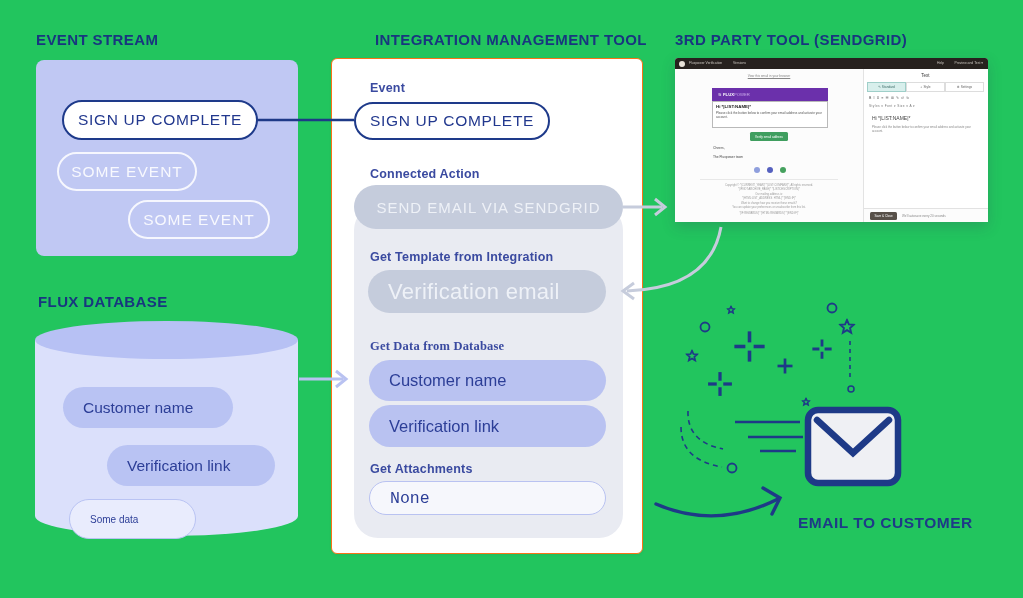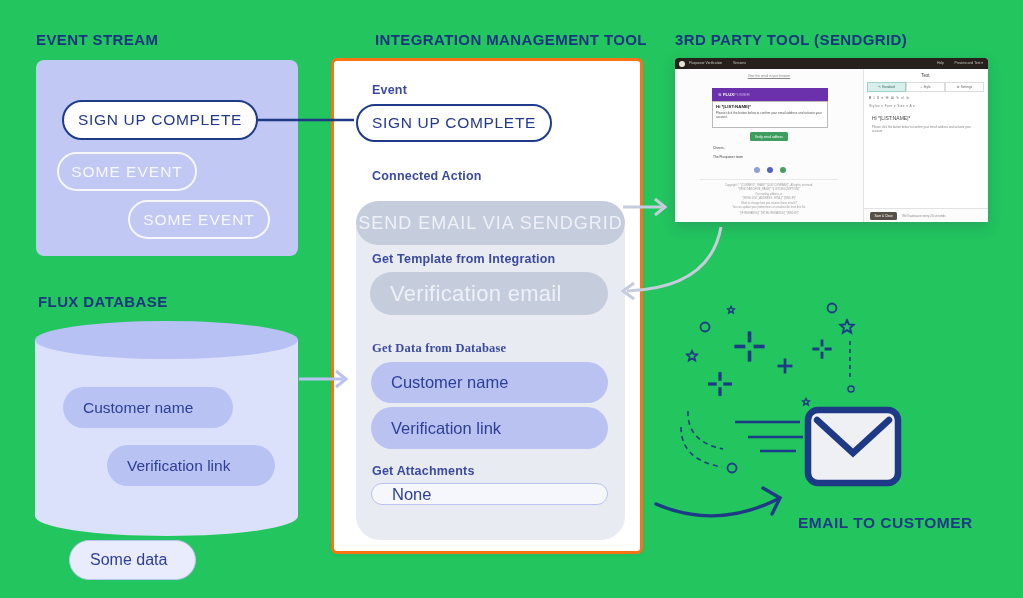--- a/index.html
+++ b/index.html
@@ -10,26 +10,26 @@
   
   .pill{position:absolute;display:flex;align-items:center;border-radius:999px;box-sizing:border-box;white-space:nowrap;}
   .pill.center{justify-content:center;}
   .pill.padded{padding-left:20px;}
   .pill-signup{background:#fff;border:2px solid #1e3a8a;color:#22388e;font-size:15.5px;letter-spacing:.7px;}
   .pill-ghost{background:transparent;border:2px solid rgba(255,255,255,.85);color:rgba(255,255,255,.88);font-size:15.5px;letter-spacing:1px;}
   .pill-gray{background:#c5ccdc;color:#eef1f7;}
   .pill-purple{background:#b9c2f1;color:#2c3e97;font-size:16.5px;}
   .pill-outline{background:#f6f7fc;border:1.5px solid #b9c2f1;color:#2c3e97;font-size:16.5px;}
   .pill-db{background:#b9c3f3;color:#2c3e97;font-size:15.5px;}
-  .pill-db-outline{background:#e9ecfd;border:1.5px solid #b9c3f3;color:#2c3e97;font-size:16px;margin-top:41px;}
+  .pill-db-outline{background:#e9ecfd;border:1.5px solid #b9c3f3;color:#2c3e97;font-size:10px;}
   
   .event-box{position:absolute;left:36px;top:60px;width:262px;height:196px;background:#c0c8f3;border-radius:8px;}
   
   .card{position:absolute;left:331px;top:58px;width:312px;height:496px;background:#fff;
-        border:3px solid #f97316;border-radius:6px;box-shadow:0 1px 3px rgba(40,50,90,.06);box-sizing:border-box;}
+        border:1px solid #f97316;border-radius:6px;box-shadow:0 1px 3px rgba(40,50,90,.06);box-sizing:border-box;}
   .card-label{position:absolute;font-size:12.5px;font-weight:bold;color:#3a4aa0;letter-spacing:.2px;}
   .gray-panel{position:absolute;left:22px;top:147px;width:269px;height:332px;background:#e9ebf2;border-radius:24px;}
   
   .cyl-body{position:absolute;left:35px;top:340px;width:263px;height:196px;background:#dbe0fb;
             border-radius:0 0 132px 132px / 0 0 20px 20px;}
   .cyl-top{position:absolute;left:35px;top:321px;width:263px;height:38px;background:#b7c1f4;border-radius:50%;}
   
   .shot{position:absolute;left:675px;top:58px;width:313px;height:164px;background:#fff;border-radius:3px;
         box-shadow:0 5px 14px rgba(50,55,90,.22);font-family:"Liberation Sans",sans-serif;}
   .shot-topbar{position:absolute;left:0;top:0;width:313px;height:11px;background:#27211e;border-radius:3px 3px 0 0;}
@@ -72,31 +72,31 @@
   <div class="pill pill-db padded" style="left:107px;top:445px;width:168px;height:41px;">Verification link</div>
   <div class="pill pill-db-outline padded" style="left:69px;top:499px;width:127px;height:40px;">Some data</div>
 
   <div class="abs sec-title" style="left:331px;top:31px;margin-left:44px;">INTEGRATION MANAGEMENT TOOL</div>
   <div class="card">
     <div class="card-label" style="left:38px;top:22px;">Event</div>
     <div class="pill pill-signup center" style="left:22px;top:43px;width:196px;height:38px;">SIGN UP COMPLETE</div>
 
     <div class="card-label" style="left:38px;top:108px;">Connected Action</div>
     <div class="gray-panel"></div>
-    <div class="pill pill-gray center" style="left:22px;top:140px;width:269px;height:44px;font-size:18px;letter-spacing:1px;">SEND EMAIL VIA SENDGRID</div>
+    <div class="pill pill-gray center" style="left:22px;top:126px;width:269px;height:44px;font-size:15px;letter-spacing:1px;">SEND EMAIL VIA SENDGRID</div>
 
     <div class="card-label" style="left:38px;top:191px;">Get Template from Integration</div>
     <div class="pill pill-gray padded" style="left:36px;top:211px;width:238px;height:43px;font-size:22px;letter-spacing:.3px;">Verification email</div>
 
     <div class="card-label" style="left:38px;top:280px;font-family:Liberation Serif, serif;">Get Data from Database</div>
     <div class="pill pill-purple padded" style="left:37px;top:301px;width:237px;height:41px;">Customer name</div>
     <div class="pill pill-purple padded" style="left:37px;top:346px;width:237px;height:42px;">Verification link</div>
 
     <div class="card-label" style="left:38px;top:403px;">Get Attachments</div>
-    <div class="pill pill-outline padded" style="left:37px;top:422px;width:237px;height:22px;">None</div>
+    <div class="pill pill-outline padded" style="left:37px;top:422px;width:237px;height:34px;font-family:Liberation Mono, monospace;">None</div>
   </div>
 
   <div class="abs sec-title" style="left:675px;top:31px;">3RD PARTY TOOL (SENDGRID)</div>
   <div class="shot">
     <div class="shot-topbar">
       <div class="abs" style="left:4px;top:2.5px;width:6px;height:6px;border-radius:50%;background:#e8e1d8;"></div>
       <div class="tb-txt" style="left:14px;">Fluxpower Verification</div>
       <div class="tb-txt" style="left:58px;">Versions</div>
       <div class="tb-txt" style="right:44px;">Help</div>
       <div class="tb-txt" style="right:5px;">Preview and Test ▾</div>

